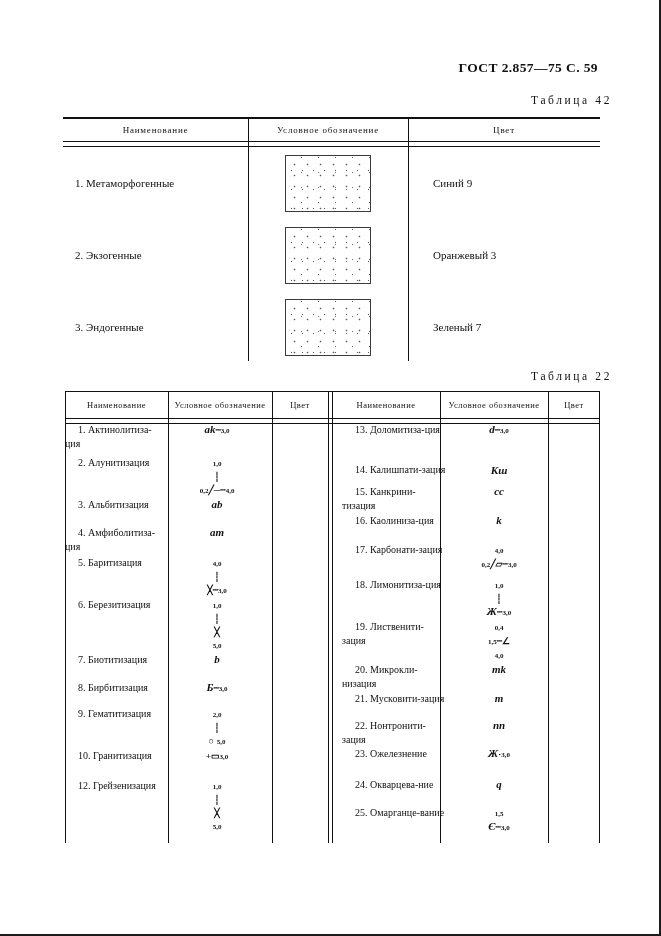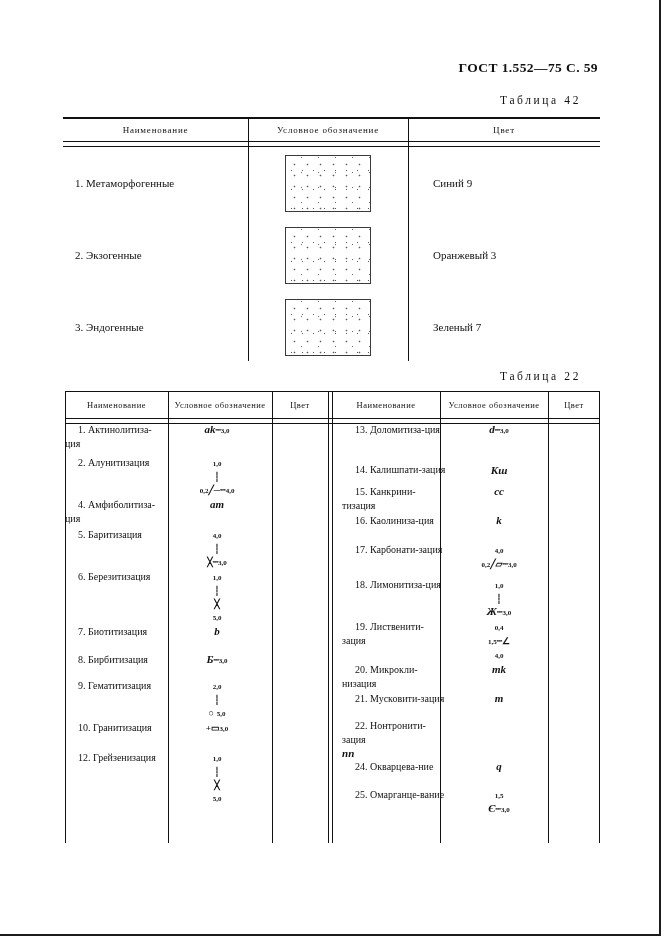--- a/index.html
+++ b/index.html
@@ -2,21 +2,21 @@
 <html><head>
 <meta charset="utf-8">
 <style>
   html,body{margin:0;padding:0;background:#fff;}
   .page{
     position:relative;width:659px;height:934px;background:#fff;overflow:hidden;
     font-family:"Liberation Serif","DejaVu Serif",serif;color:#111;
     border-right:2px solid #1c1c1c;border-bottom:2px solid #1c1c1c;
   }
   .docref{position:absolute;top:60px;right:61px;font-weight:bold;font-size:13.5px;letter-spacing:.4px;}
-  .caption{position:absolute;right:78px;font-size:11.5px;letter-spacing:2.6px;}
+  .caption{position:absolute;right:47px;font-size:11.5px;letter-spacing:2.6px;}
   .cap42{top:94px;}
   .cap43{top:370px;}
 
   
   .t42{position:absolute;left:63px;top:117px;width:537px;height:242px;border-top:2.5px solid #111;}
   .t42 .vline{position:absolute;top:0;width:1px;height:242px;background:#111;}
   .t42 .v1{left:185px;} .t42 .v2{left:345px;}
   .hdrrow42{display:flex;height:22px;align-items:center;}
   .hdrrow42 .hc{text-align:center;font-size:9px;letter-spacing:.8px;}
   .hc.c1{width:185px;} .hc.c2{width:160px;} .hc.c3{flex:1;}
@@ -54,21 +54,21 @@
   .tsym .n{font-size:7px;font-style:normal;font-weight:bold;}
   .tsym .s{font-style:normal;font-size:9px;}
   .tcolor{width:54px;}
   .tcolor.r{width:50px;}
 </style>
 </head>
 <body>
 
 <div class="page">
 
-  <div class="docref">ГОСТ 1.552—75 С. 59</div>
+  <div class="docref">ГОСТ 2.857—75 С. 59</div>
   <div class="caption cap42">Таблица 42</div>
 
   <div class="t42">
     <div class="vline v1"></div>
     <div class="vline v2"></div>
     <div class="hdrrow42">
       <div class="hc c1">Наименование</div>
       <div class="hc c2">Условное обозначение</div>
       <div class="hc c3">Цвет</div>
     </div>
@@ -131,20 +131,27 @@
           </div>
           <div class="trow" style="min-height: 42px;">
             <div class="tname">2. Алунитизация</div>
             <div class="tsym">
               <div><span class="n">1,0</span></div>
               <div><span class="s">┆</span></div>
               <div><span class="n">0,2</span><span class="s">╱</span><span class="s">─</span><span class="s">┄</span><span class="n">4,0</span></div>
             </div>
             <div class="tcolor"></div>
           </div>
+          <div class="trow" style="min-height: 28px;">
+            <div class="tname">3. Альбитизация</div>
+            <div class="tsym">
+              <div>ab</div>
+            </div>
+            <div class="tcolor"></div>
+          </div>
           <div class="trow" style="min-height: 30px;">
             <div class="tname">4. Амфиболитиза-ция</div>
             <div class="tsym">
               <div>am</div>
             </div>
             <div class="tcolor"></div>
           </div>
           <div class="trow" style="min-height: 40px;">
             <div class="tname">5. Баритизация</div>
             <div class="tsym">
@@ -267,24 +274,31 @@
             </div>
             <div class="tcolor r"></div>
           </div>
           <div class="trow" style="min-height: 27px;">
             <div class="tname r">21. Мусковити-зация</div>
             <div class="tsym">
               <div>m</div>
             </div>
             <div class="tcolor r"></div>
           </div>
-          <div class="trow" style="min-height: 28px; flex-direction: column;">
+          <div class="trow" style="min-height: 28px;">
             <div class="tname r">22. Нонтронити-зация</div>
             <div class="tsym">
               <div>nn</div>
+            </div>
+            <div class="tcolor r"></div>
+          </div>
+          <div class="trow" style="min-height: 31px;">
+            <div class="tname r">23. Ожелезнение</div>
+            <div class="tsym">
+              <div>Ж<span class="s">·</span><span class="n">3,0</span></div>
             </div>
             <div class="tcolor r"></div>
           </div>
           <div class="trow" style="min-height: 28px;">
             <div class="tname r">24. Окварцева-ние</div>
             <div class="tsym">
               <div>q</div>
             </div>
             <div class="tcolor r"></div>
           </div>

